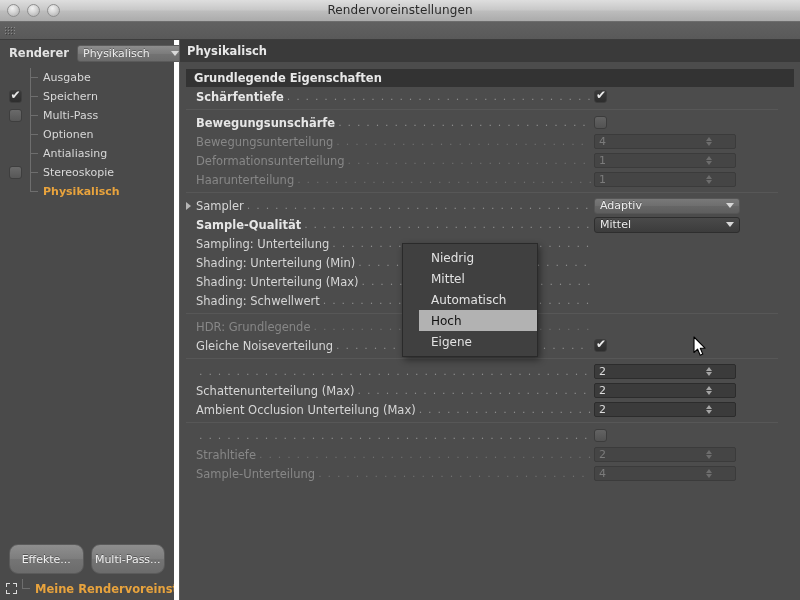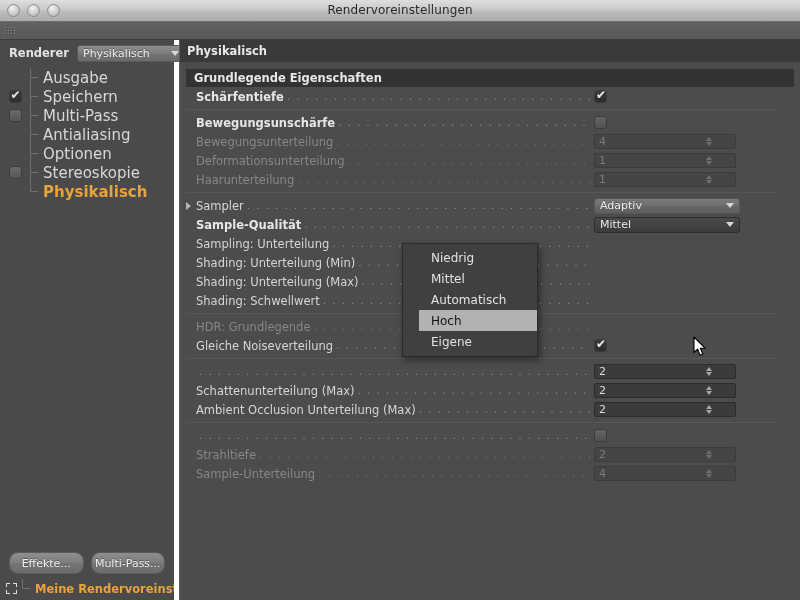--- a/index.html
+++ b/index.html
@@ -98,21 +98,21 @@
     border-right: 4px solid transparent;
     border-top: 5px solid #d8d8d8;
     margin-left: 6px;
   }
 
   #tree {
     flex: 1 1 auto; position: relative; padding-top: 2px;
   }
   .tree-row {
     height: 19px; display: flex; align-items: center; position: relative;
-    font-size: 15px;
+    font-size: 11px;
   }
   .cb-col { width: 30px; flex: 0 0 30px; display: flex; justify-content: center; }
   .tree-cb {
     width: 13px; height: 13px; border-radius: 3px;
     background: linear-gradient(to bottom,#6a6a6a,#575757);
     border: 1px solid #3e3e3e;
     position: relative;
   }
   .tree-cb.checked {
     background: linear-gradient(to bottom,#3a3a3a,#2e2e2e);
@@ -136,21 +136,21 @@
   .tree-row.last .tree-branch::before { bottom: 9px; }
   .tree-label { color: #d8d8d8; }
   .tree-row.active .tree-label { color: #e8a33d; font-weight: bold; }
 
   #sidebar-bottom { flex: 0 0 auto; padding-bottom: 2px; }
   #btn-row {
     display: flex; gap: 7px; padding: 0 9px 5px 9px;
   }
   .pill-btn {
     flex: 1 1 0;
-    height: 22px; border-radius: 9px;
+    height: 30px; border-radius: 9px;
     background: linear-gradient(to bottom, #8e8e8e 0%, #7e7e7e 48%, #747474 52%, #6c6c6c 100%);
     border: 1px solid #5b5b5b;
     font-size: 11px; color: #f0f0f0;
     display: flex; align-items: center; justify-content: center;
     text-shadow: 0 -1px 0 rgba(0,0,0,.35);
   }
   #preset-row {
     height: 19px; display: flex; align-items: center; font-size: 11.5px;
     position: relative;
   }
@@ -367,26 +367,26 @@
           <div class="tree-row">
             <div class="cb-col">
               <div class="tree-cb"></div>
             </div>
             <div class="tree-branch"></div>
             <span class="tree-label">Multi-Pass</span>
           </div>
           <div class="tree-row">
             <div class="cb-col"></div>
             <div class="tree-branch"></div>
-            <span class="tree-label">Antialiasing</span>
+            <span class="tree-label">Optionen</span>
           </div>
           <div class="tree-row">
             <div class="cb-col"></div>
             <div class="tree-branch"></div>
-            <span class="tree-label">Optionen</span>
+            <span class="tree-label">Antialiasing</span>
           </div>
           <div class="tree-row">
             <div class="cb-col">
               <div class="tree-cb"></div>
             </div>
             <div class="tree-branch"></div>
             <span class="tree-label">Stereoskopie</span>
           </div>
           <div class="tree-row active last">
             <div class="cb-col"></div>

